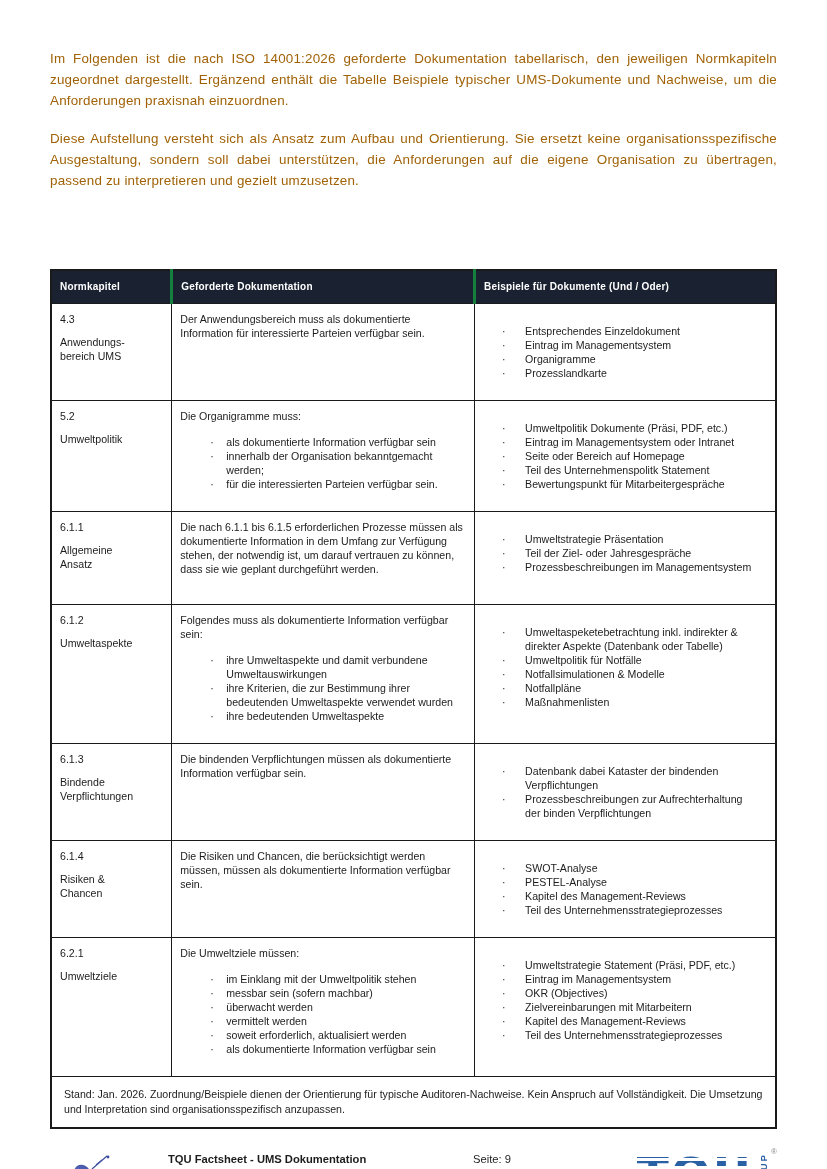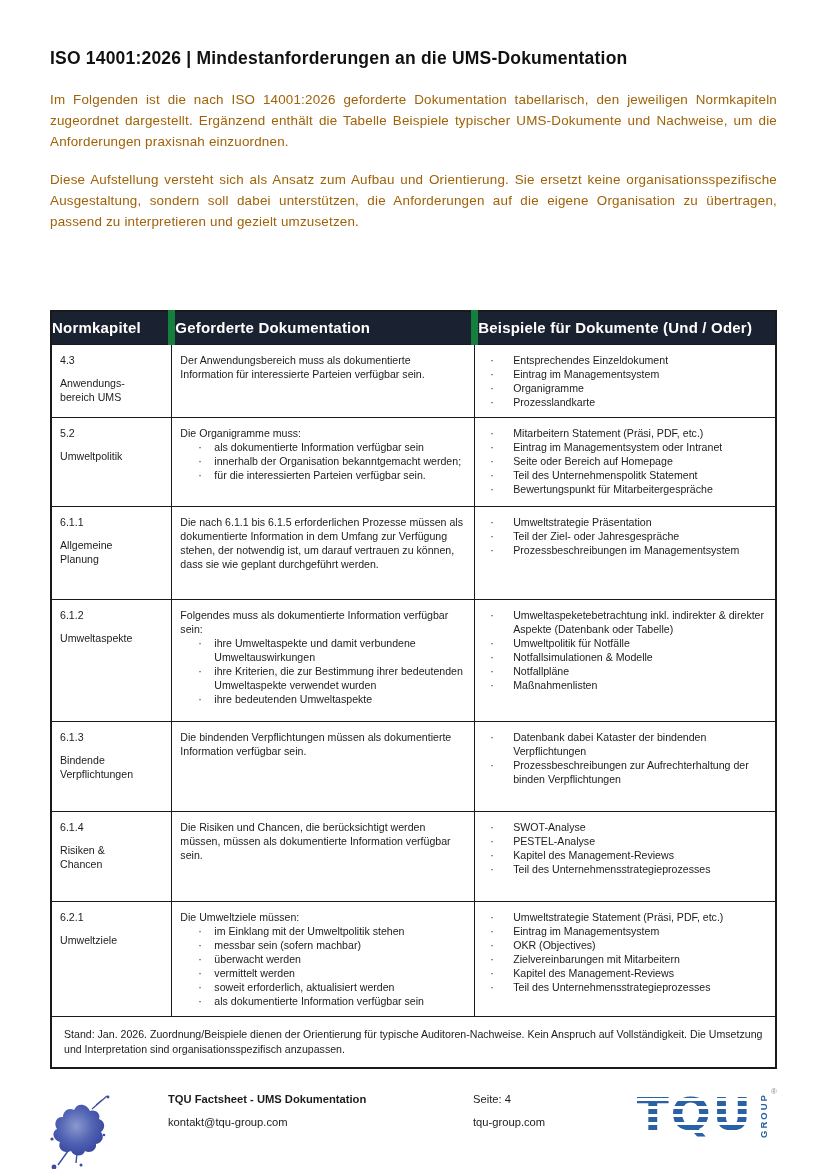--- a/index.html
+++ b/index.html
@@ -26,37 +26,37 @@
     margin:0 0 17px 0;color:#a16207;letter-spacing:.2px;
   }
   .intro p + p{margin-top:0;}
   
   table.norm{
     border-collapse:collapse;width:727px;margin-top:78px;
     font-size:10.6px;line-height:14px;color:#1c1c1c;
     border:2px solid var(--border);
   }
   table.norm th{
-    background:var(--header-bg);color:#ffffff;font-size:15px;font-weight:bold;
-    text-align:left;height:33px;vertical-align:middle;padding:0 8px 0 0;
+    background:var(--header-bg);color:#ffffff;font-size:10px;font-weight:bold;
+    text-align:left;height:33px;vertical-align:middle;padding:0 8px 0 8px;
     letter-spacing:.2px;
   }
-  table.norm th + th{border-left:7px solid #15803d;}
+  table.norm th + th{border-left:3px solid #15803d;}
   table.norm td{
     border:1px solid var(--border);vertical-align:top;padding:8px 8px;
   }
   col.c1{width:121px;}
   col.c2{width:304px;}
   col.c3{width:302px;}
   td.cell-chapter{vertical-align:middle;padding-left:14px;}
   td.cell-examples{vertical-align:middle;padding-left:10px;}
   .chap-num{margin:0 0 9px 0;}
   .chap-label{white-space:pre-line;}
   .doc-intro{margin:0;}
-  ul.blt{list-style:none;margin:0;padding:0;}
+  ul.blt{list-style:none;margin:12px;padding:0;}
   ul.doc-bullets li{position:relative;padding-left:34px;}
   ul.doc-bullets li::before{content:"·";position:absolute;left:18px;top:0;}
   ul.ex-bullets li{position:relative;padding-left:30px;}
   ul.ex-bullets li::before{content:"·";position:absolute;left:7px;top:0;}
   tbody tr:nth-child(1){height:52px;}
   tbody tr:nth-child(2){height:89px;}
   tbody tr:nth-child(3){height:93px;}
   tbody tr:nth-child(4){height:122px;}
   tbody tr:nth-child(5){height:90px;}
   tbody tr:nth-child(6){height:90px;}
@@ -88,21 +88,20 @@
     font-size:9.5px;font-weight:bold;letter-spacing:2px;color:var(--logo-blue);
     text-align:center;
   }
   .tqu-reg{position:absolute;right:-6px;top:-4px;font-size:8px;color:#8a8a8a;}
 </style>
 </head>
 <body>
 
 <div class="page">
 
-  <h1 class="doc-title">ISO 14001:2026 | Mindestanforderungen an die UMS-Dokumentation</h1>
 
   <div class="intro">
     <p>Im Folgenden ist die nach ISO 14001:2026 geforderte Dokumentation tabellarisch, den jeweiligen Normkapiteln zugeordnet dargestellt. Ergänzend enthält die Tabelle Beispiele typischer UMS-Dokumente und Nachweise, um die Anforderungen praxisnah einzuordnen.</p>
     <p>Diese Aufstellung versteht sich als Ansatz zum Aufbau und Orientierung. Sie ersetzt keine organisationsspezifische Ausgestaltung, sondern soll dabei unterstützen, die Anforderungen auf die eigene Organisation zu übertragen, passend zu interpretieren und gezielt umzusetzen.</p>
   </div>
 
   <table class="norm">
     <colgroup>
         <col class="c1">
         <col class="c2">
@@ -144,34 +143,34 @@
       <td class="cell-doc">
         <p class="doc-intro">Die Organigramme muss:</p>
         <ul class="blt doc-bullets">
               <li>als dokumentierte Information verfügbar sein</li>
               <li>innerhalb der Organisation bekanntgemacht werden;</li>
               <li>für die interessierten Parteien verfügbar sein.</li>
             </ul>
       </td>
       <td class="cell-examples">
         <ul class="blt ex-bullets">
-              <li>Mitarbeitern Statement (Präsi, PDF, etc.)</li>
+              <li>Umweltpolitik Dokumente (Präsi, PDF, etc.)</li>
               <li>Eintrag im Managementsystem oder Intranet</li>
               <li>Seite oder Bereich auf Homepage</li>
               <li>Teil des Unternehmenspolitk Statement</li>
               <li>Bewertungspunkt für Mitarbeitergespräche</li>
             </ul>
       </td>
     </tr>
 
     <tr>
       <td class="cell-chapter">
         <div class="chap-num">6.1.1</div>
         <div class="chap-label">Allgemeine
-Planung</div>
+Ansatz</div>
       </td>
       <td class="cell-doc">
         <p class="doc-intro">Die nach 6.1.1 bis 6.1.5 erforderlichen Prozesse müssen als dokumentierte Information in dem Umfang zur Verfügung stehen, der notwendig ist, um darauf vertrauen zu können, dass sie wie geplant durchgeführt werden.</p>
 
       </td>
       <td class="cell-examples">
         <ul class="blt ex-bullets">
               <li>Umweltstrategie Präsentation</li>
               <li>Teil der Ziel- oder Jahresgespräche</li>
               <li>Prozessbeschreibungen im Managementsystem</li>
@@ -294,21 +293,21 @@
       <circle cx="60" cy="42" r="1.3" fill="#3a4ca0"></circle>
       <circle cx="37" cy="72" r="1.5" fill="#3a4ca0"></circle>
     </svg>
 
     <div class="f-col1">
       <p class="f-bold">TQU Factsheet - UMS Dokumentation</p>
       <p>kontakt@tqu-group.com</p>
     </div>
 
     <div class="f-col2">
-      <p>Seite: 4</p>
+      <p>Seite: 9</p>
       <p>tqu-group.com</p>
     </div>
 
     <div class="tqu-logo">
       <span class="tqu-letters-wrap">
         <span class="tqu-letters">TQU</span>
         <i class="stripe s1"></i><i class="stripe s2"></i><i class="stripe s3"></i><i class="stripe s4"></i><i class="stripe s5"></i>
       </span>
       <span class="tqu-group">GROUP</span>
       <span class="tqu-reg">®</span>

